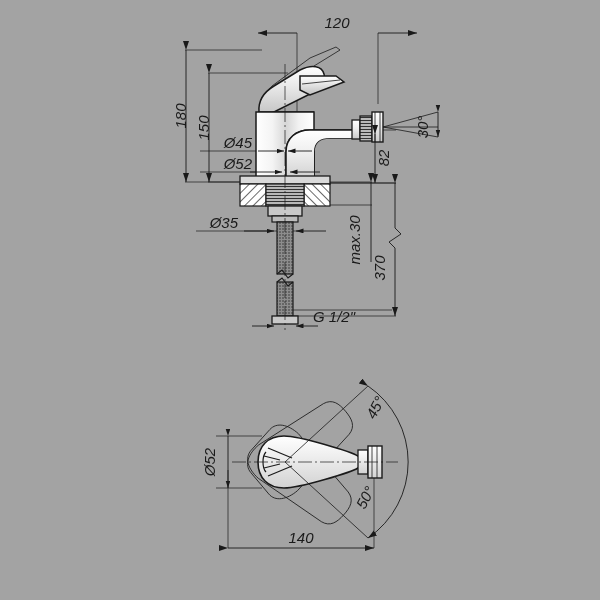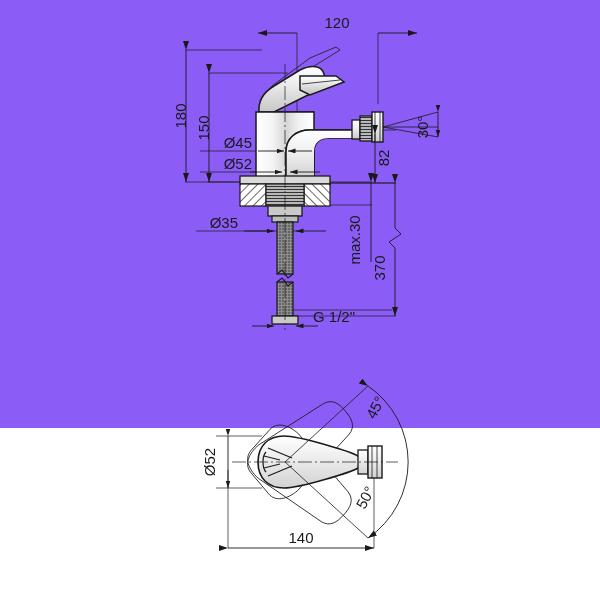--- a/index.html
+++ b/index.html
@@ -9,22 +9,23 @@
   }
   body {
     width: 600px;
     height: 600px;
     font-family: "Liberation Sans", sans-serif;
     overflow: hidden;
   }
   #sheet {
     position: relative;
     width: 600px;
-    height: 428px;
-    background: #8b5cf6;
+    height: 600px;
+    background: #a3a3a3;
+    font-style: italic;
   }
   #sheet svg {
     position: absolute;
     left: 0;
     top: 0;
     display: block;
   }
   .dimtext {
     font-family: "Liberation Sans", sans-serif;
     font-size: 15px;

